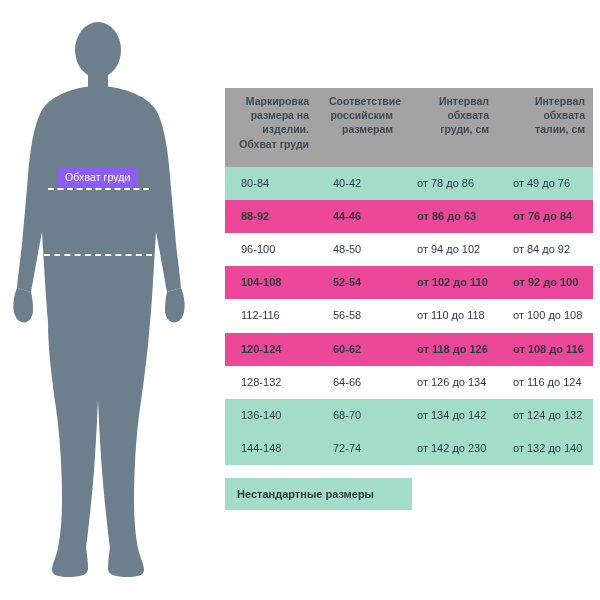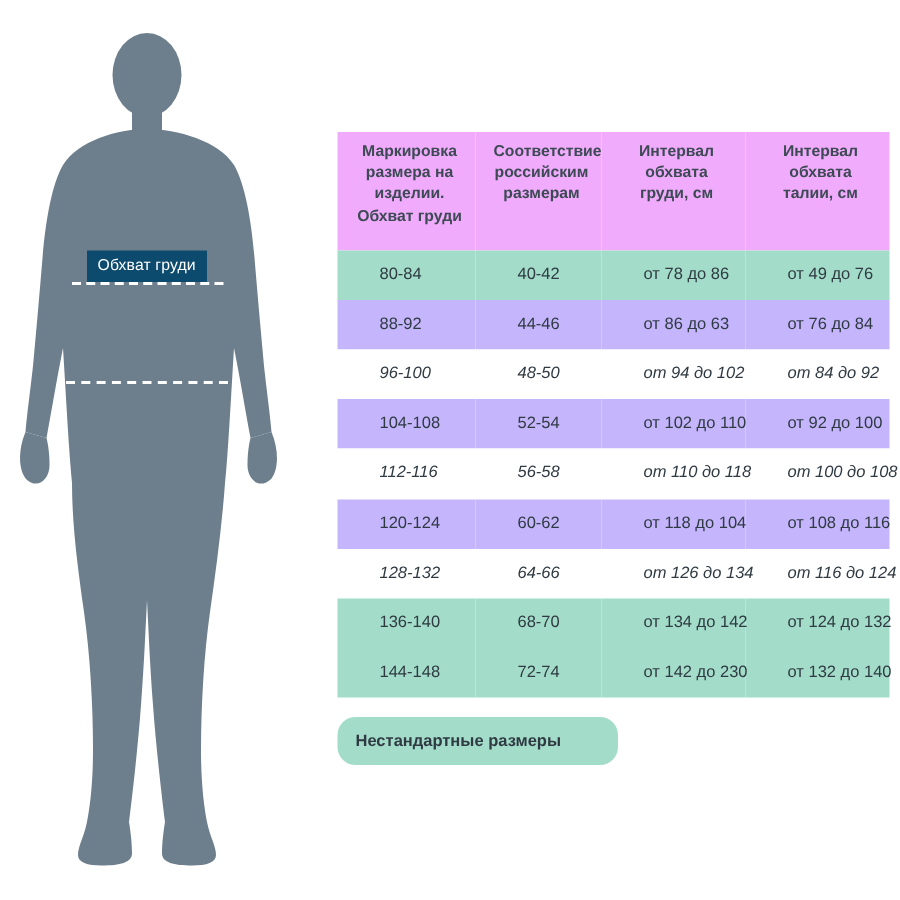--- a/index.html
+++ b/index.html
@@ -19,21 +19,21 @@
   
   .figure-wrap {
     position: absolute;
     left: 0; top: 0;
     width: 225px; height: 600px;
   }
   .figure-svg { display: block; }
 
   .measure-label {
     position: absolute;
-    background: #0c4a6e;
+    background: #8b5cf6;
     color: #ffffff;
     font-size: 10.5px;
     line-height: 1;
     padding: 5px 7px 5px 7px;
     white-space: nowrap;
     letter-spacing: 0.1px;
   }
   .label-chest { left: 58px; top: 167px; }
   .label-waist { left: 54px; top: 233px; }
 
@@ -50,61 +50,60 @@
     position: absolute;
     left: 225px; top: 88px;
     width: 368px;
   }
   table.sizes {
     border-collapse: collapse;
     width: 368px;
     table-layout: fixed;
   }
   table.sizes th {
-    text-align: center;
+    text-align: right;
     vertical-align: top;
     font-size: 10.5px;
     font-weight: bold;
     color: #3d4a54;
     line-height: 1.35;
     padding: 6px 8px 16px 12px;
-    background: #f0abfc;
+    background: #a3a3a3;
   }
   table.sizes td {
     font-size: 11px;
     color: #2f3a42;
     line-height: 1.2;
-    padding: 10px 8px 10px 28px;
+    padding: 10px 8px 10px 16px;
     height: 31px;
     vertical-align: middle;
     white-space: nowrap;
   }
   tr.row-green td { background: #a3ddc9; }
-  tr.row-gray td  { background: #c4b5fd; }
-  tr.row-white td { background: #ffffff; font-style: italic; }
+  tr.row-gray td  { background: #ec4899; font-weight: bold; }
+  tr.row-white td { background: #ffffff; }
 
   col.c1 { width: 92px; }
   col.c2 { width: 84px; }
   col.c3 { width: 96px; }
   col.c4 { width: 96px; }
 
   
   .note {
     position: absolute;
     left: 225px; top: 478px;
     width: 187px;
     height: 32px;
     background: #a3ddc9;
     color: #2f3a42;
     font-size: 11px;
     font-weight: bold;
     display: flex;
     align-items: center;
     padding-left: 12px;
-    border-radius: 12px;
   }
 </style>
 </head>
 <body>
 
 <div id="page">
 
   <div class="figure-wrap">
     <svg class="figure-svg" width="225" height="600" viewBox="0 0 225 600">
       <g fill="#6d7e8c">
@@ -204,21 +203,21 @@
         </tr>
         <tr class="row-white">
           <td>112-116</td>
           <td>56-58</td>
           <td>от 110 до 118</td>
           <td>от 100 до 108</td>
         </tr>
         <tr class="row-gray">
           <td>120-124</td>
           <td>60-62</td>
-          <td>от 118 до 104</td>
+          <td>от 118 до 126</td>
           <td>от 108 до 116</td>
         </tr>
         <tr class="row-white">
           <td>128-132</td>
           <td>64-66</td>
           <td>от 126 до 134</td>
           <td>от 116 до 124</td>
         </tr>
         <tr class="row-green">
           <td>136-140</td>

